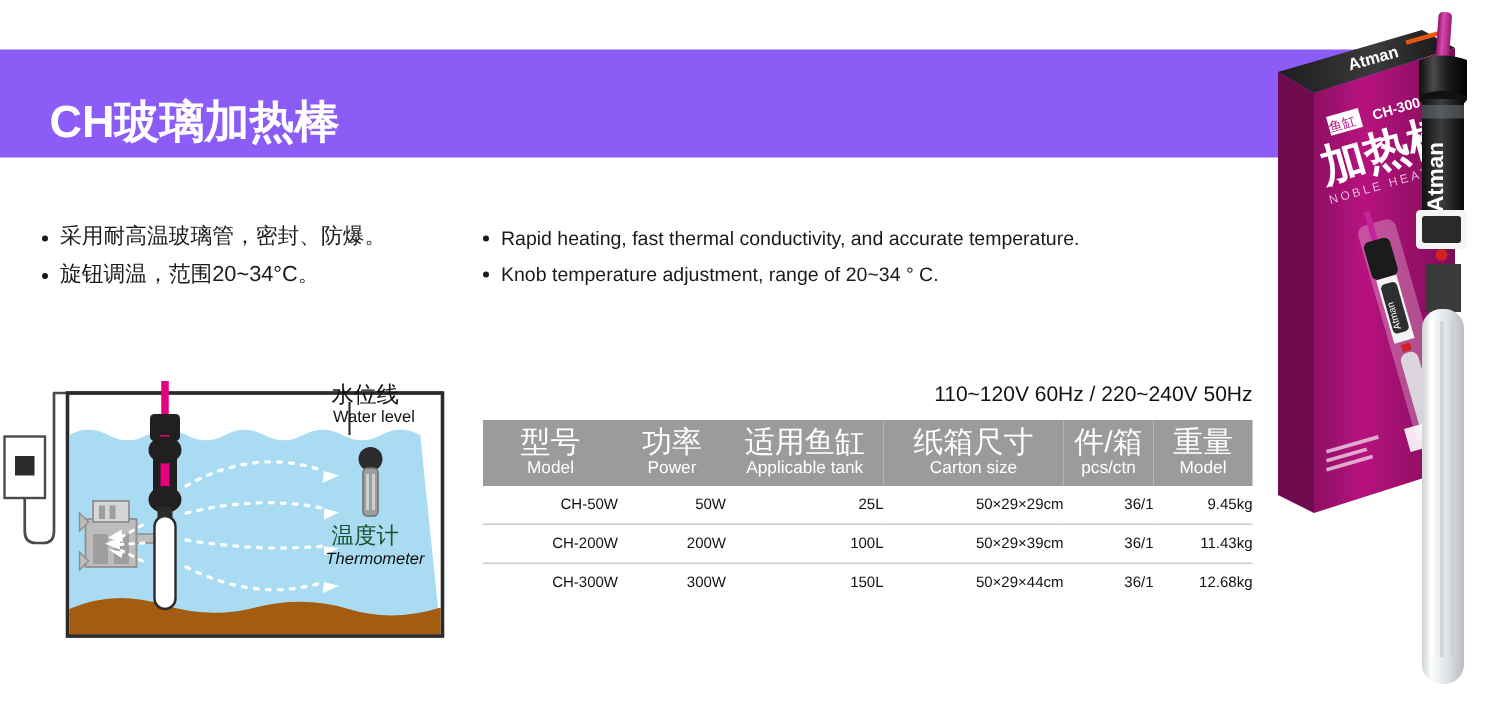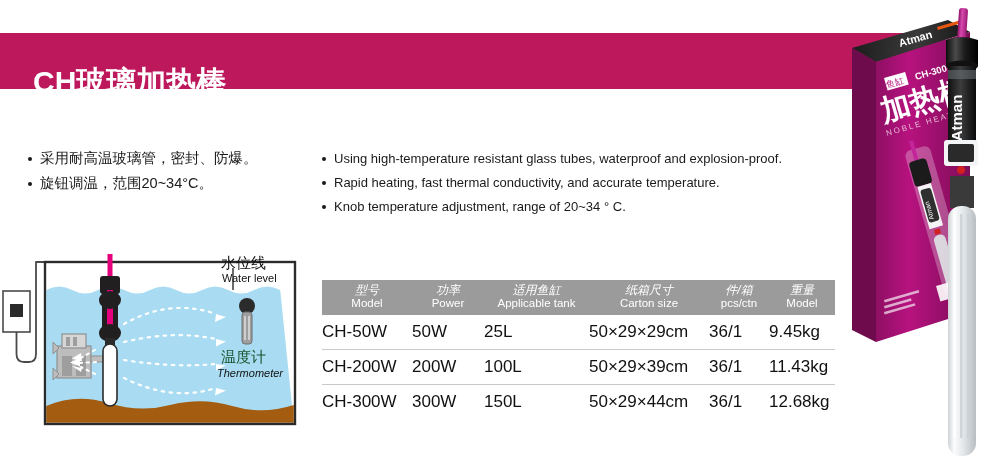--- a/index.html
+++ b/index.html
@@ -5,22 +5,22 @@
   html,body{margin:0;padding:0;}
   body{
     width:1000px;height:468px;background:#ffffff;overflow:hidden;
     font-family:"Liberation Sans","DejaVu Sans",sans-serif;
     position:relative;
   }
   .page{position:absolute;inset:0;}
 
   
   .banner{
-    position:absolute;left:0;top:33px;width:945px;height:56px;
-    background:#be185d;
+    position:absolute;left:0;top:33px;width:945px;height:72px;
+    background:#8b5cf6;
   }
   .banner-cn{
     position:absolute;left:33px;top:34px;
     font-size:30px;font-weight:bold;color:#ffffff;
     letter-spacing:0px;line-height:1;white-space:nowrap;
   }
   .banner-en{
     position:absolute;left:34px;top:71px;
     font-size:16px;color:#ffffff;letter-spacing:2.0px;
     line-height:1;white-space:nowrap;margin-top:20px;
@@ -51,24 +51,24 @@
     text-align:right;font-size:14px;color:#111;white-space:nowrap;
   }
   table.spec{
     position:absolute;left:322px;top:280px;width:513px;
     border-collapse:collapse;table-layout:fixed;
   }
   table.spec thead th{
     background:#9b9b9b;color:#ffffff;font-weight:normal;
     padding:4px 0 5px 0;text-align:center;line-height:1.12;
   }
-  .th-cn{display:block;font-size:12px;font-style:italic;}
+  .th-cn{display:block;font-size:20px;}
   .th-en{display:block;font-size:11.5px;}
   table.spec tbody td{
-    text-align:left;color:#111;font-size:17px;
+    text-align:right;color:#111;font-size:10px;
     padding:7px 0 7px 0;border-bottom:1px solid #c9c9c9;
     white-space:nowrap;
   }
   table.spec tbody tr:last-child td{border-bottom:none;}
   .c0{width:90px;}.c1{width:72px;}.c2{width:105px;}
   .c3{width:120px;}.c4{width:60px;}.c5{width:66px;}
 
   
   .product{position:absolute;left:840px;top:0;width:160px;height:468px;}
   .product svg{display:block;}
@@ -82,21 +82,20 @@
     <div class="banner-cn">CH玻璃加热棒</div>
     <div class="banner-en">CH GLASS HEATER</div>
   </div>
 
   <ul class="bullets bullets-cn">
     <li>采用耐高温玻璃管，密封、防爆。</li>
     <li>旋钮调温，范围20~34°C。</li>
   </ul>
 
   <ul class="bullets bullets-en">
-    <li>Using high-temperature resistant glass tubes, waterproof and explosion-proof.</li>
     <li>Rapid heating, fast thermal conductivity, and accurate temperature.</li>
     <li>Knob temperature adjustment, range of 20~34 ° C.</li>
   </ul>
 
   <div class="tank-wrap">
     <svg width="320" height="190" viewBox="0 0 320 190" xmlns="http://www.w3.org/2000/svg">
 
       <g>
         <rect x="3" y="41" width="27" height="41" fill="#ffffff" stroke="#4a4a4a" stroke-width="1.6"></rect>
         <rect x="10" y="54" width="13" height="13" fill="#2b2b2b"></rect>
@@ -168,20 +167,21 @@
 
       <line x1="233" y1="18" x2="233" y2="40" stroke="#2b2b2b" stroke-width="1.4"></line>
     </svg>
 
     <div style="position:absolute;left:221px;top:4px;font-size:15px;color:#111;white-space:nowrap;">水位线</div>
     <div style="position:absolute;left:222px;top:22px;font-size:11px;color:#111;white-space:nowrap;">Water level</div>
     <div style="position:absolute;left:221px;top:98px;font-size:15px;color:#14532d;white-space:nowrap;">温度计</div>
     <div style="position:absolute;left:217px;top:117px;font-size:11px;color:#111;white-space:nowrap;font-style:italic;">Thermometer</div>
   </div>
 
+  <div class="voltage">110~120V 60Hz / 220~240V 50Hz</div>
 
   <table class="spec">
     <colgroup>
       <col class="c0">
         <col class="c1">
         <col class="c2">
         <col class="c3">
         <col class="c4">
         <col class="c5">
     </colgroup>

